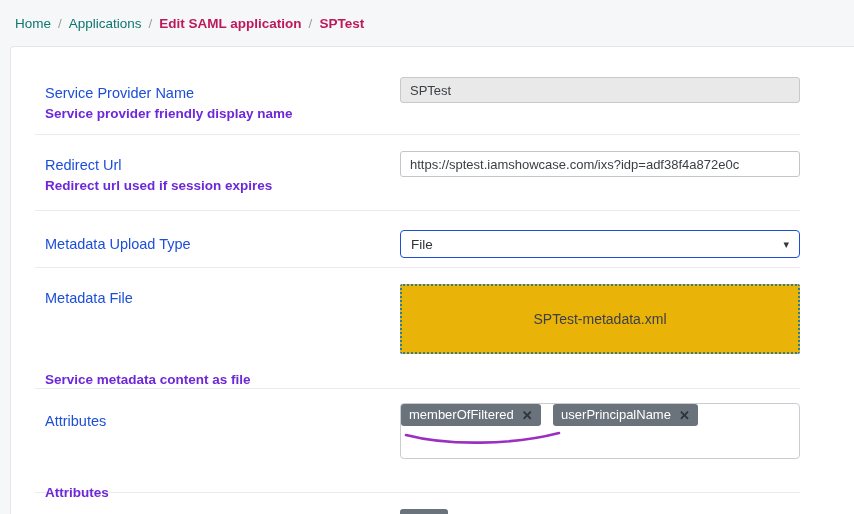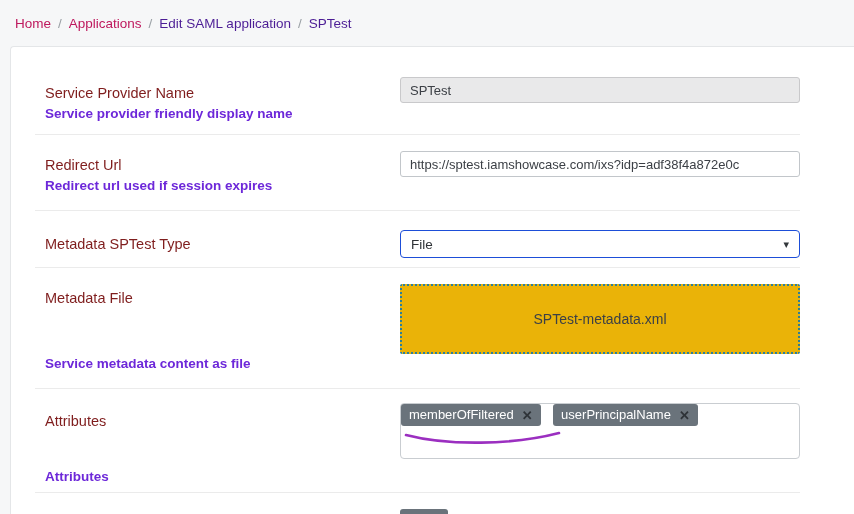--- a/index.html
+++ b/index.html
@@ -13,23 +13,23 @@
     color:#3c4046;
   }
 
   
   .breadcrumb {
     position:absolute; top:0; left:0; right:0; height:46px;
     display:flex; align-items:center;
     padding-left:15px; gap:7px;
     font-size:13.5px; color:#54585c;
   }
-  .crumb-link { color:#be185d; cursor:pointer; }
+  .crumb-link { color:#0f766e; cursor:pointer; }
   .crumb-sep { color:#9aa0a5; }
-  .crumb-plain { color:#4c1d95; }
+  .crumb-plain { color:#be185d;font-weight:bold; }
 
   
   .card {
     position:absolute; top:46px; left:10px; right:0; bottom:-10px;
     background:#ffffff;
     border:1px solid #e4e6e8;
     border-right:none; border-bottom:none;
     border-top-left-radius:4px;
   }
   .content { margin:0 54px 0 24px; }
@@ -42,23 +42,23 @@
   .r1 { height:88px; }
   .r2 { height:76px; }
   .r3 { height:57px; }
   .r4 { height:121px; }
   .r5 { height:104px; }
   .r6 { height:28px; border-bottom:none; }
 
   .label-col { flex:1; padding-left:10px; position:relative; }
   .control-col { width:400px; flex:none; position:relative; }
 
-  .field-label { font-size:14.5px; color:#7f1d1d; }
+  .field-label { font-size:14.5px; color:#1d4ed8; }
   .field-help  { font-size:13.5px; color:#6d28d9; margin-top:5px;font-weight:bold; }
-  .help-abs { position:absolute; left:10px; margin-top:0; }
+  .help-abs { position:absolute; left:10px; margin-top:16px; }
 
   .text-input {
     width:100%; height:26px;
     border:1px solid #c2c6ca; border-radius:3px;
     padding:0 9px;
     font-size:13px; color:#3c4046;
     font-family:inherit;
     background:#ffffff;
     outline:none;
   }
@@ -146,21 +146,21 @@
         <div class="field-label">Redirect Url</div>
         <div class="field-help">Redirect url used if session expires</div>
       </div>
       <div class="control-col" style="padding-top:16px;">
         <input type="text" class="text-input" value="https://sptest.iamshowcase.com/ixs?idp=adf38f4a872e0c" style="">
       </div>
     </section>
 
     <section class="row r3">
       <div class="label-col" style="padding-top:25px;">
-        <div class="field-label">Metadata SPTest Type</div>
+        <div class="field-label">Metadata Upload Type</div>
       </div>
       <div class="control-col" style="padding-top:19px;">
         <div class="select">
           <span>File</span>
           <span class="caret">▾</span>
         </div>
       </div>
     </section>
 
     <section class="row r4">

